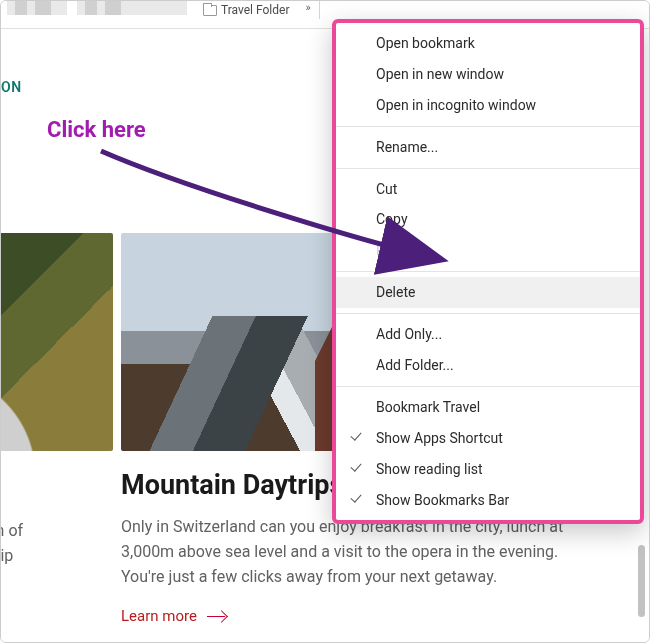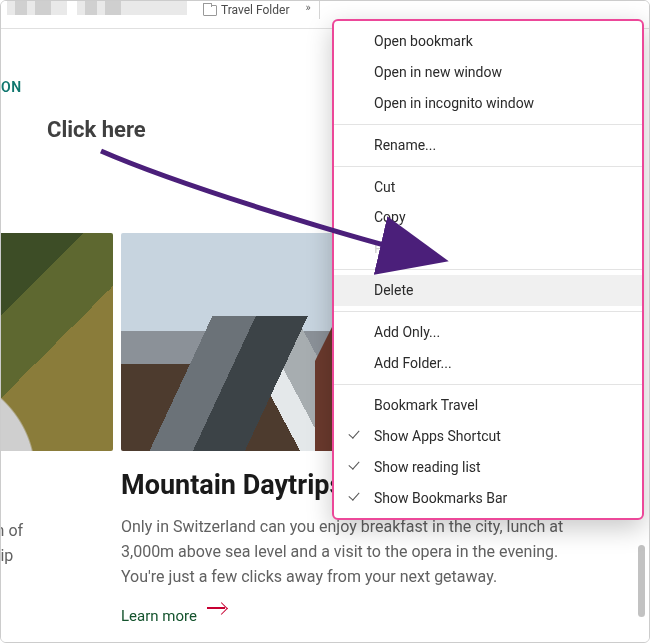--- a/index.html
+++ b/index.html
@@ -117,39 +117,39 @@
   }
   .side-p {
     position:absolute;
     left:-60px;
     top: 490px;
     width: 170px;
   }
   .learn-more {
     margin-top: 18px;
     font-size: 15px;
-    color:#14532d;
+    color:#b91c1c;
     display:flex;
-    align-items:flex-start;
+    align-items:center;
     gap:10px;
     cursor:pointer;
   }
   .arrow-r {
     width:18px;height:1.5px;background:#c70032;position:relative;
   }
   .arrow-r::after{content:'';position:absolute;right:-1px;top:-3.5px;width:8px;height:8px;border-top:1.5px solid #c70032;border-right:1.5px solid #c70032;transform:rotate(45deg);}
 
   
   .ctx-menu {
     position:absolute;
     left: 331px;
     top: 18px;
     width: 312px;
     background:#fff;
-    border:2px solid #ec4899;
+    border:4px solid #ec4899;
     border-radius:6px;
     box-shadow: 0 8px 26px rgba(0,0,0,0.22);
     padding: 5px 0;
     font-size: 14px;
     color:#2b2b2b;
     z-index: 50;
   }
   .ctx-item {
     padding: 6px 18px 6px 40px;
     cursor:default;
@@ -167,21 +167,21 @@
     border-bottom:1.6px solid #555;
     transform:rotate(-48deg);
   }
 
   
   .annot-label {
     position:absolute;
     left:46px; top:116px;
     font-size:22px;
     font-weight:700;
-    color:#404040;
+    color:#a21caf;
     z-index:60;
   }
   .annot-arrow {
     position:absolute;
     left:60px; top:130px;
     width:400px; height:170px;
     z-index:60;
     pointer-events:none;
   }
 

